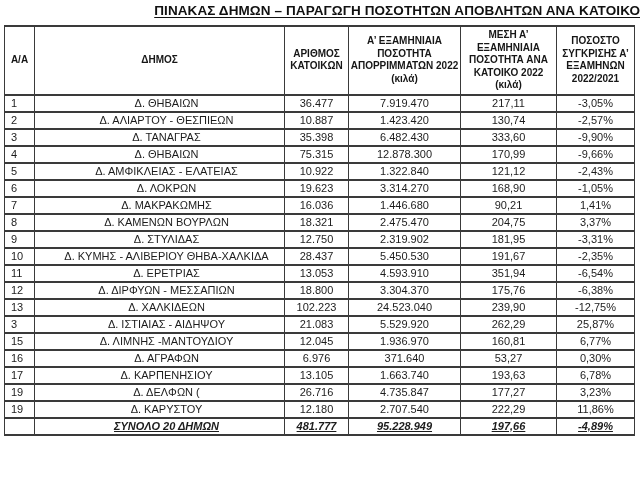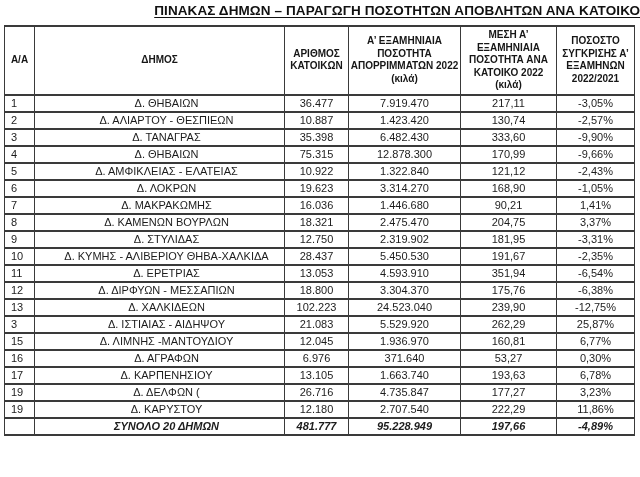--- a/index.html
+++ b/index.html
@@ -54,20 +54,21 @@
     padding: 0 4px;
     white-space: nowrap;
     vertical-align: middle;
   }
   td.cell-aa      { text-align: left; padding-left: 6px; }
   td.cell-name    { text-align: center; padding-left: 18px; }
   td.cell-num     { text-align: center; }
   tr.total-row td {
     font-weight: bold;
     font-style: italic;
+    text-decoration: underline;
   }
 </style>
 </head>
 <body>
 
 <div class="page">
 
   <div class="page-title">ΠΙΝΑΚΑΣ ΔΗΜΩΝ – ΠΑΡΑΓΩΓΗ ΠΟΣΟΤΗΤΩΝ ΑΠΟΒΛΗΤΩΝ ΑΝΑ ΚΑΤΟΙΚΟ</div>
 
   <table class="data-table">

